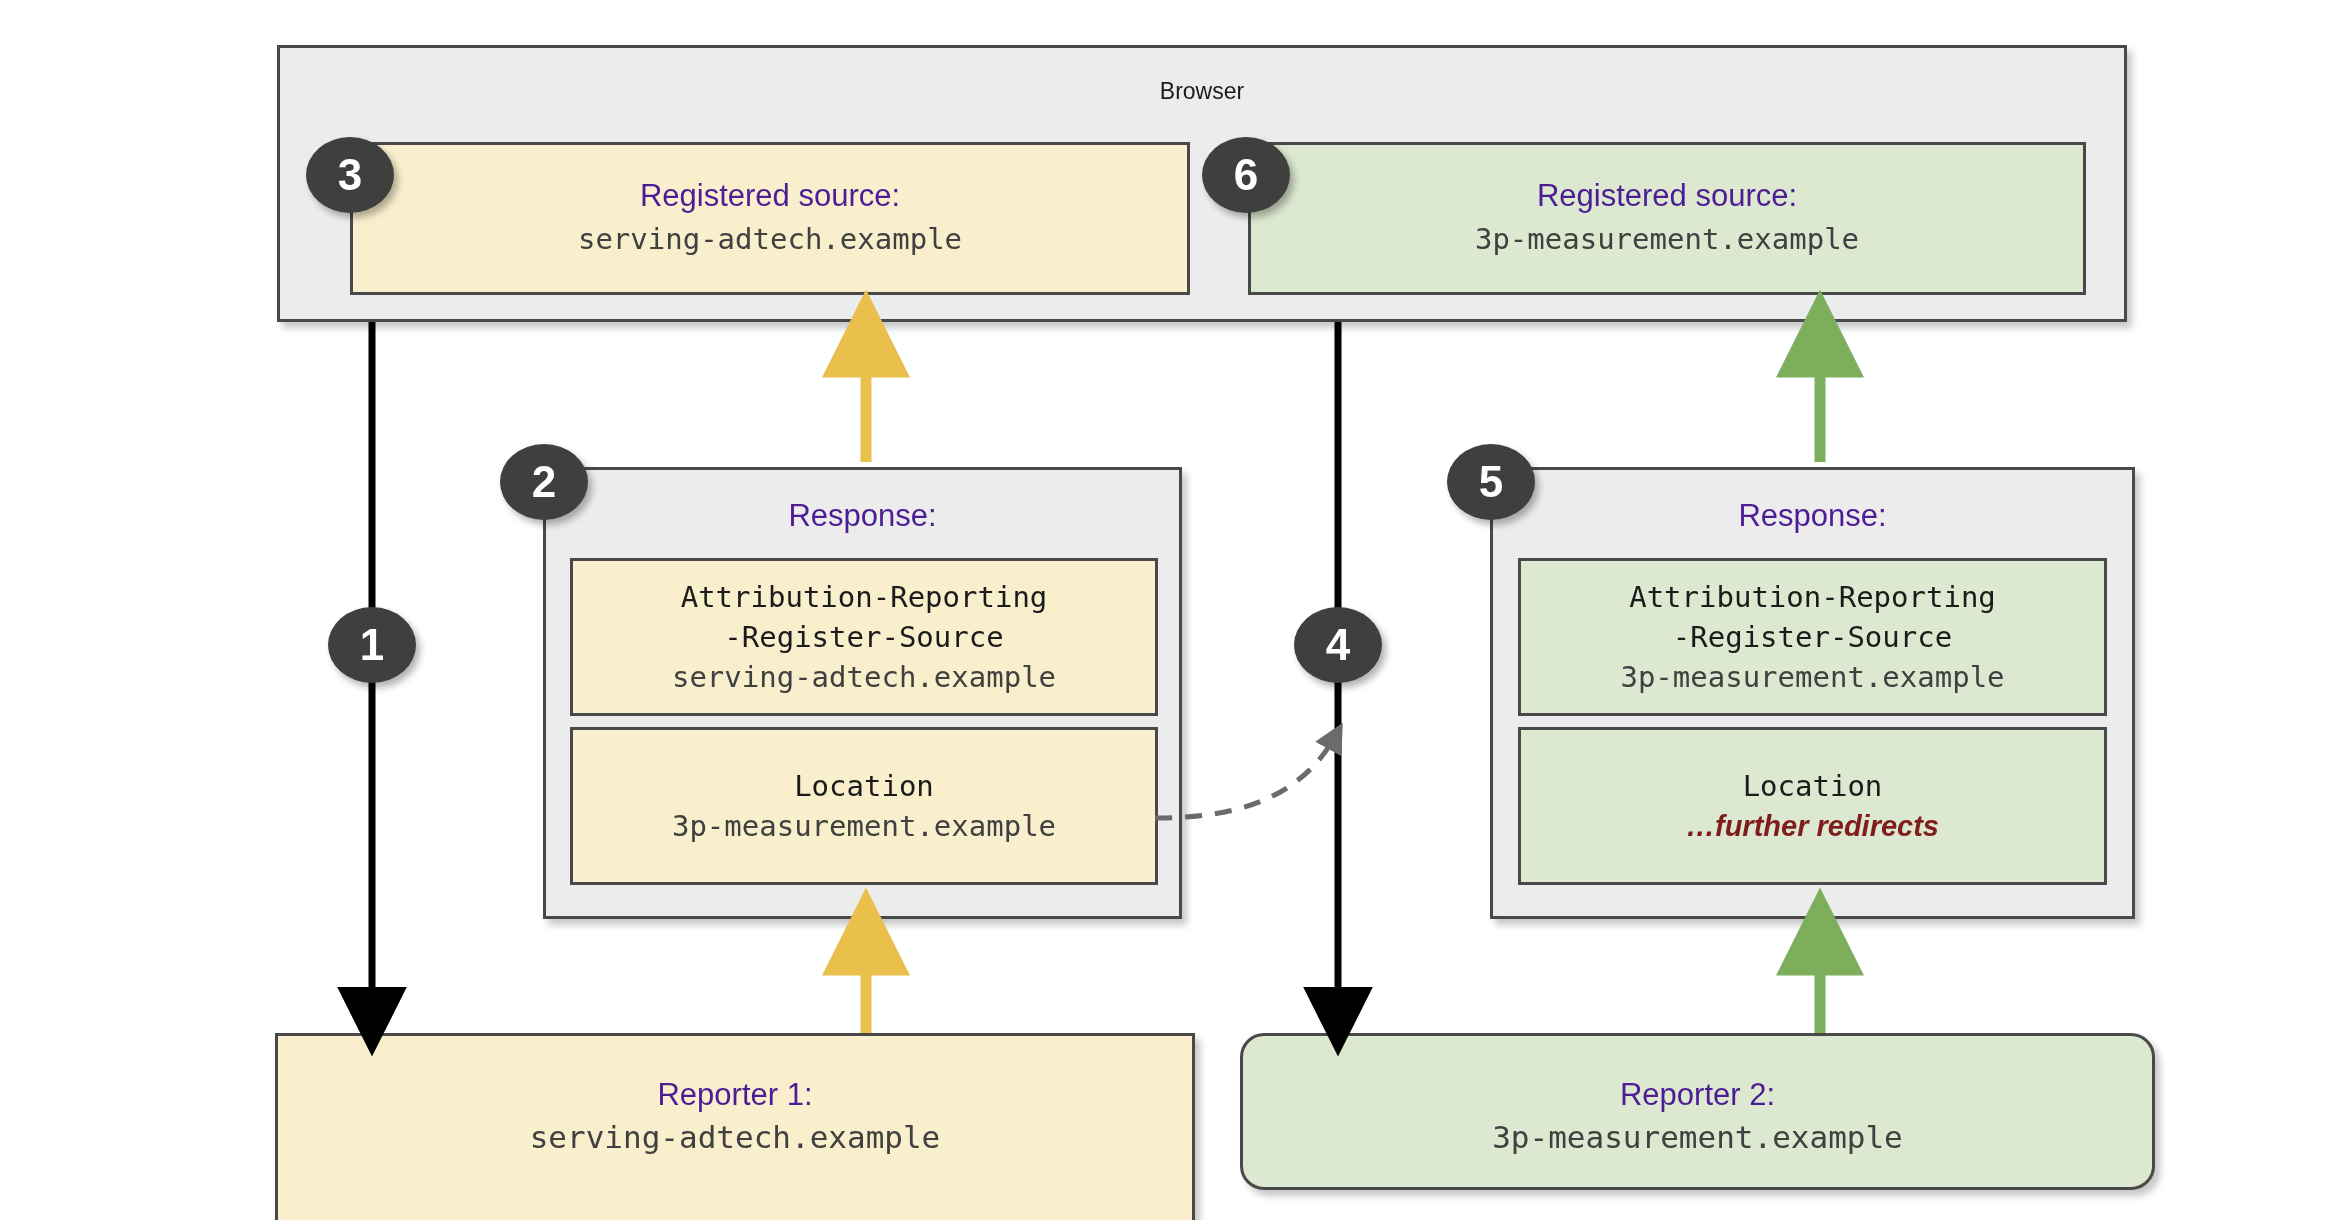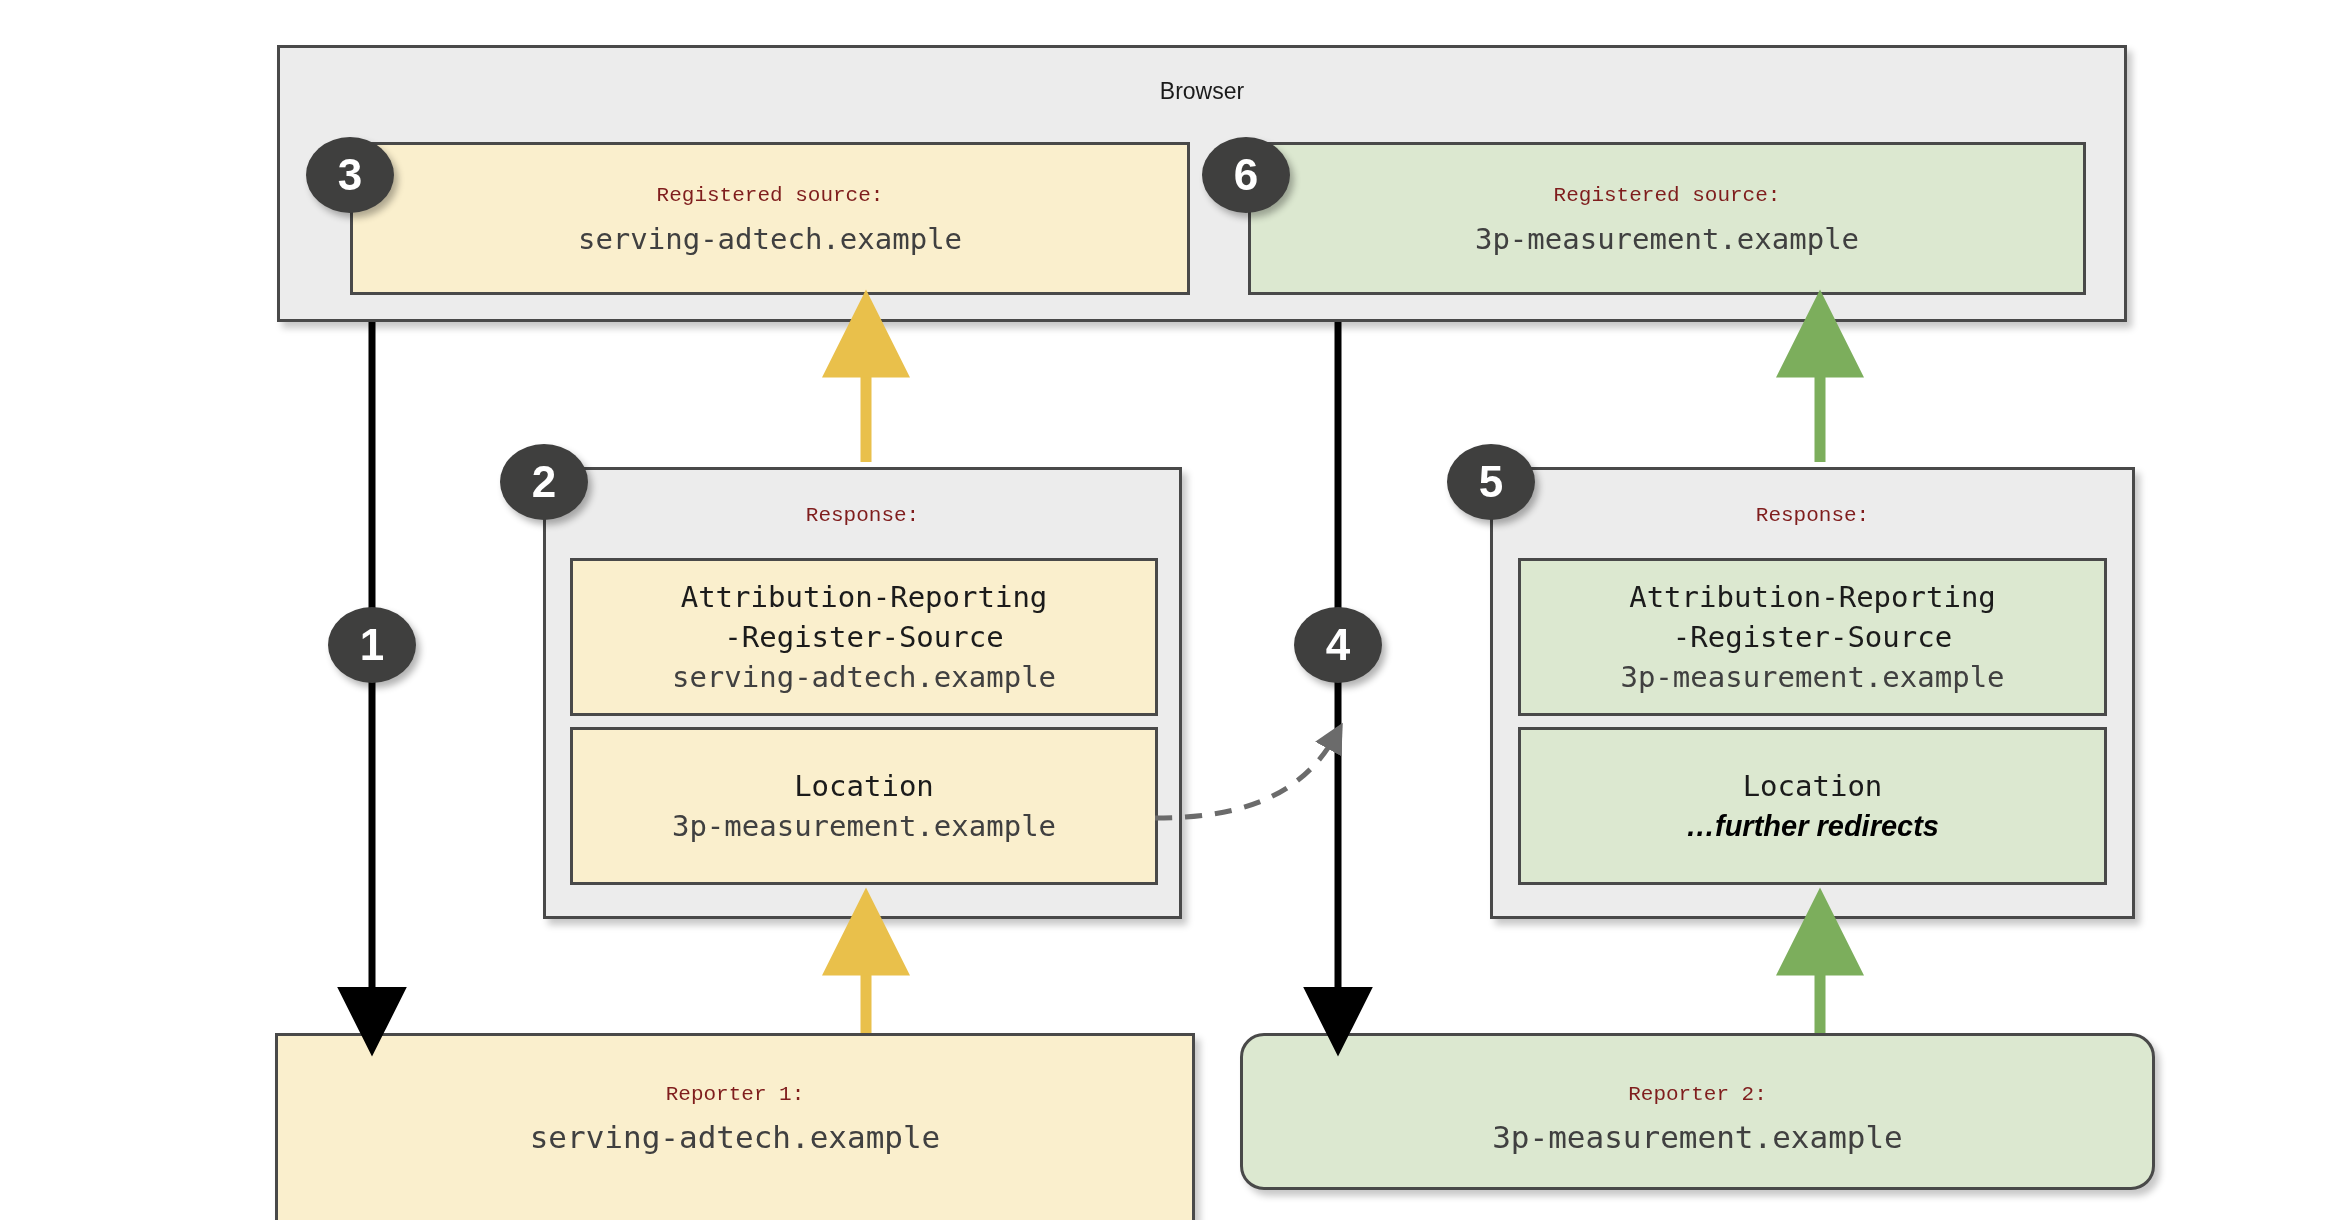--- a/index.html
+++ b/index.html
@@ -27,24 +27,24 @@
   }
   .box-plain {
     position: absolute;
     box-sizing: border-box;
     border: 3px solid #494949;
   }
   .fill-grey   { background: #ececec; }
   .fill-yellow { background: #faefcd; }
   .fill-green  { background: #dce8d0; }
   .label-sans {
-    font-family: Liberation Mono, monospace;
-    font-size: 21px;
+    font-family: Liberation Sans, sans-serif;
+    font-size: 31px;
     line-height: 38px;
-    color: #7f1d1d;
+    color: #4c1d95;
   }
   .browser-title {
     font-family: "Liberation Sans", sans-serif;
     font-size: 23px;
     color: #1b1b1b;
   }
   .mono {
     font-family: "DejaVu Sans Mono", "Liberation Mono", monospace;
     font-size: 29px;
     line-height: 40px;
@@ -56,21 +56,21 @@
     line-height: 40px;
     font-weight: normal;
     color: #404040;
   }
   .italic-green {
     font-family: "Liberation Sans", sans-serif;
     font-size: 29px;
     line-height: 40px;
     font-weight: bold;
     font-style: italic;
-    color: #000000;
+    color: #7f1d1d;
   }
 
   
   .cell {
     position: absolute;
     box-sizing: border-box;
     border: 3px solid #494949;
     display: flex;
     flex-direction: column;
     align-items: center;

